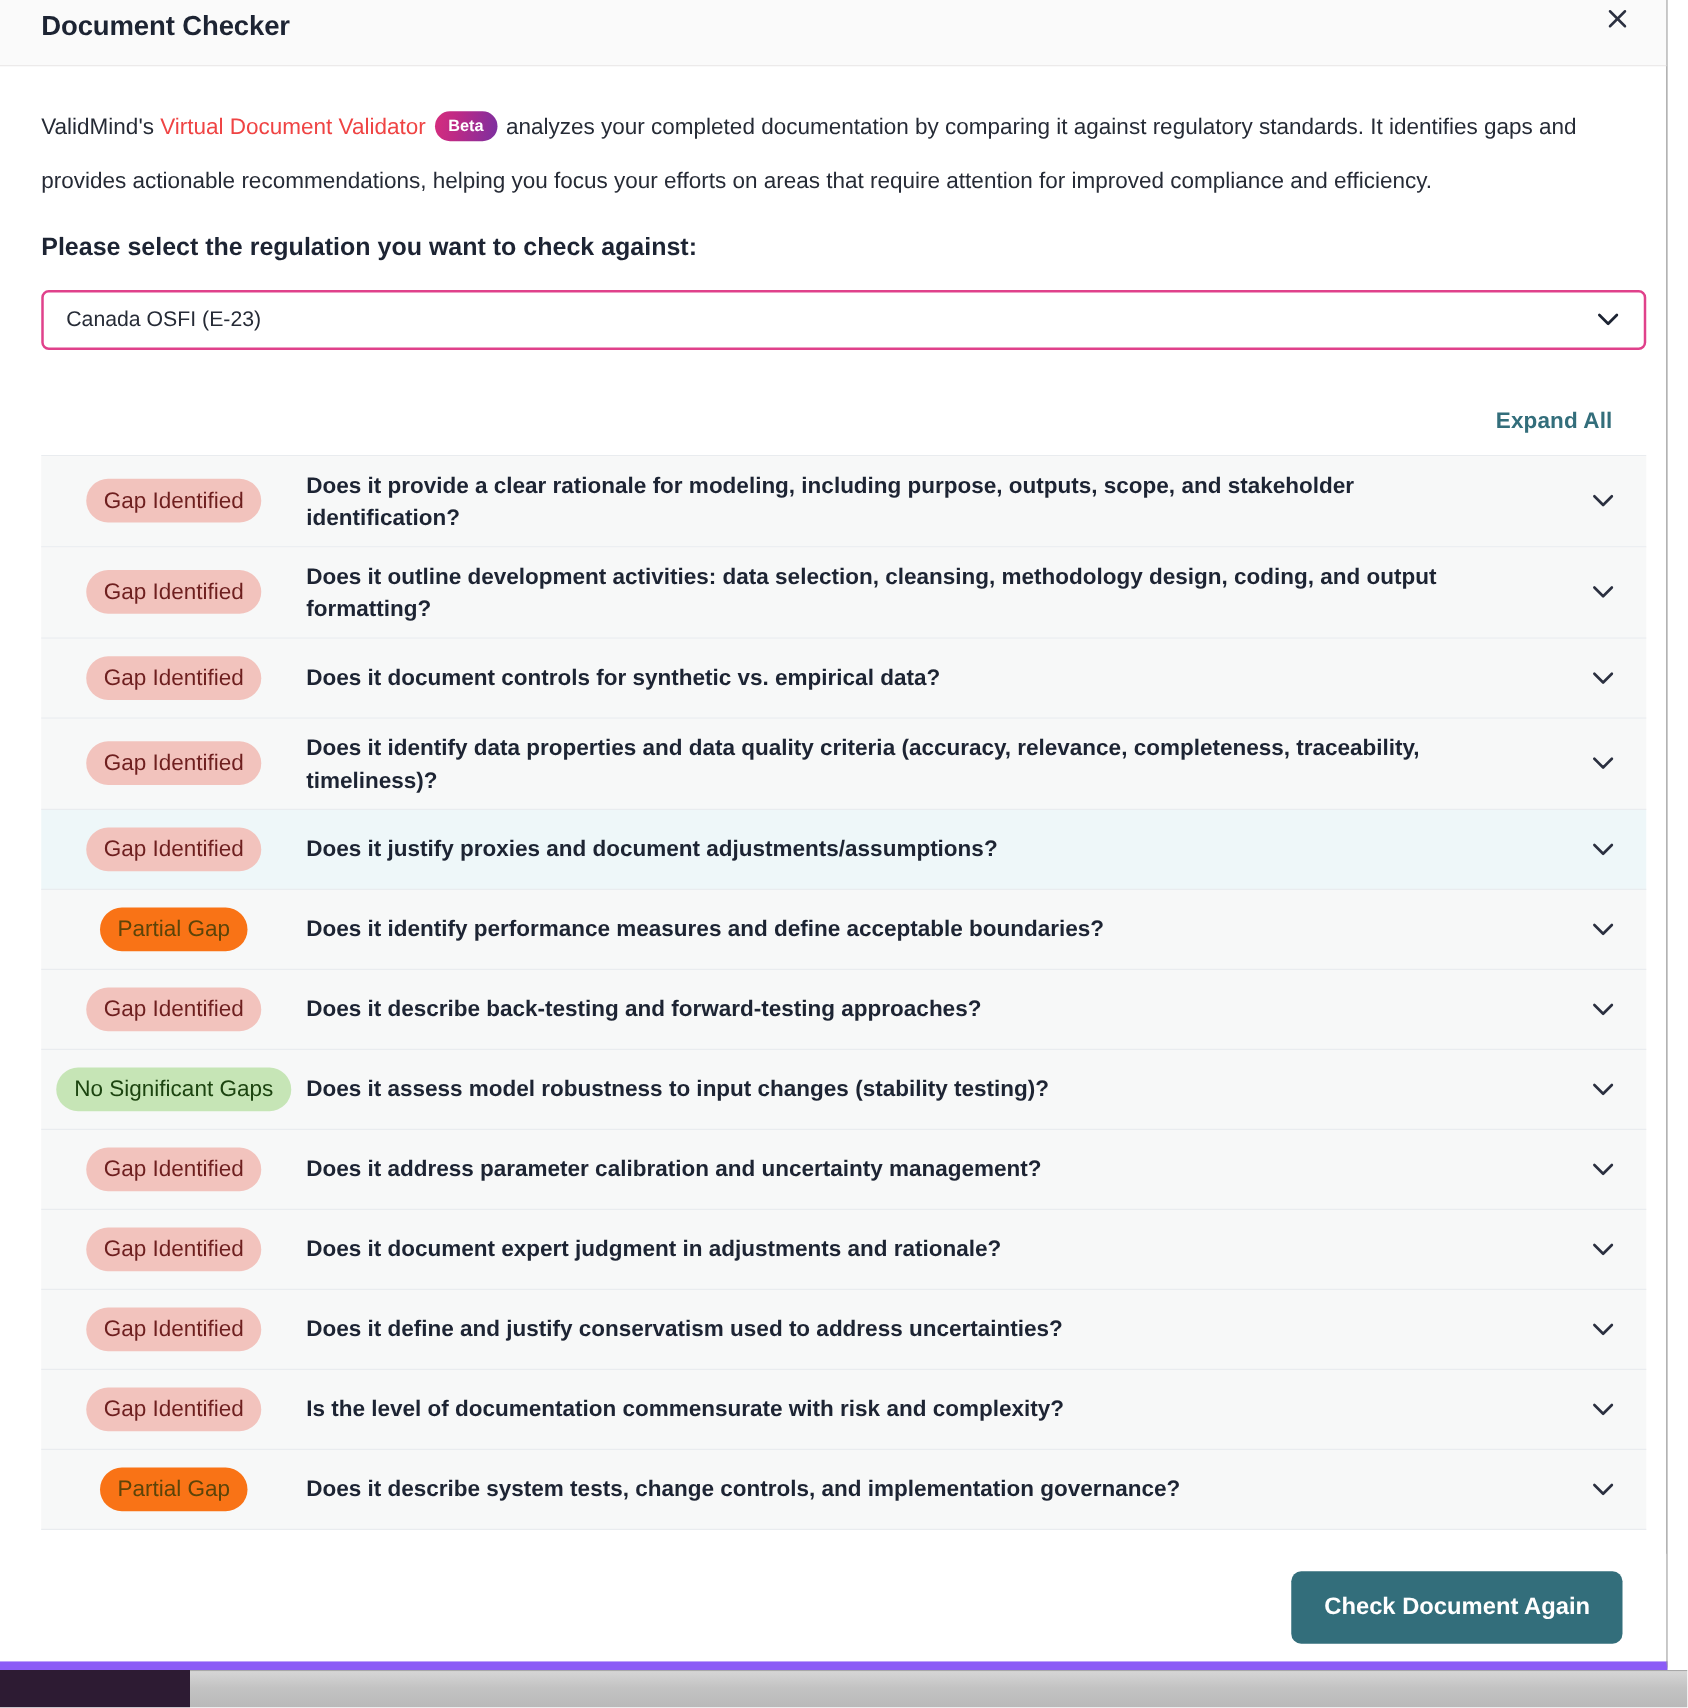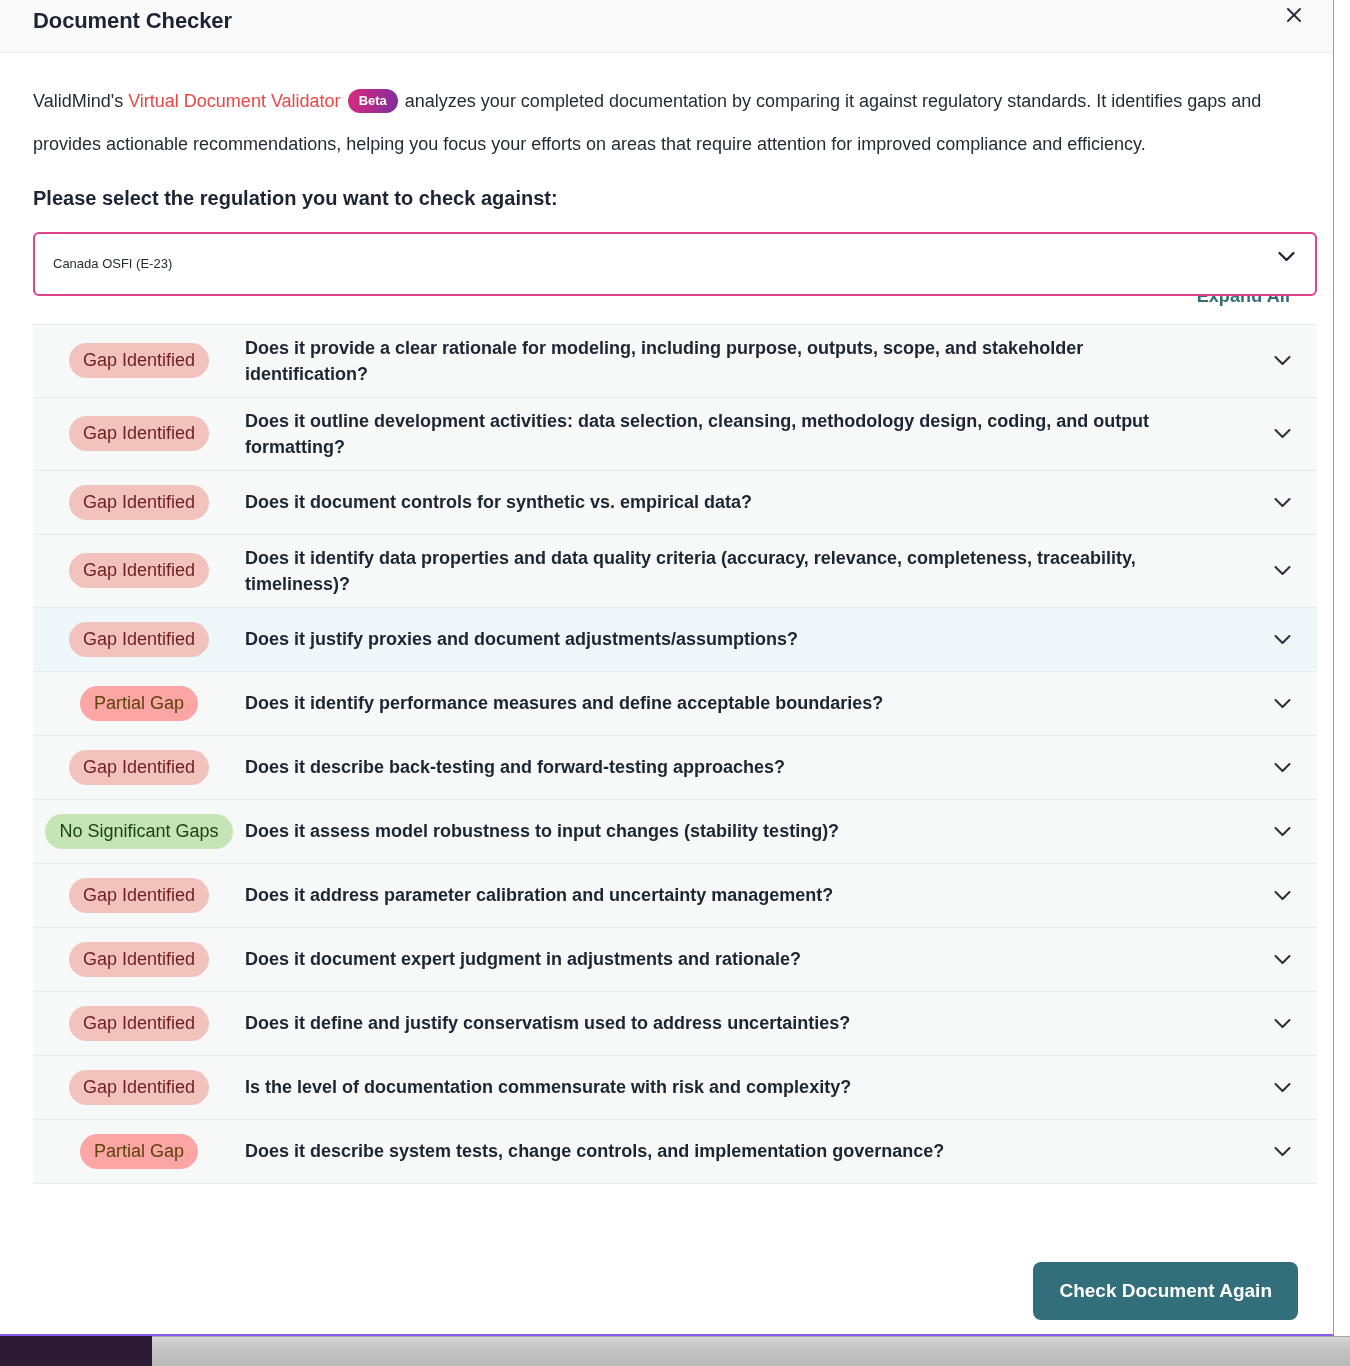--- a/index.html
+++ b/index.html
@@ -35,21 +35,21 @@
   }
 
   
   .modal {
     position: absolute;
     left: 0; top: 0;
     width: 1334px;
     height: 1336px;
     background: #ffffff;
     border-right: 1px solid #9a9a9a;
-    border-bottom: 2px solid #8b5cf6;
+    border-bottom: 7px solid #8b5cf6;
     display: flex;
     flex-direction: column;
   }
 
   .modal-header {
     position: relative;
     height: 53px;
     background: #fafafa;
     border-bottom: 1px solid #eceaea;
     flex: 0 0 auto;
@@ -115,41 +115,42 @@
   }
 
   .select-wrap {
     position: relative;
     margin-top: 22px;
     width: 1284px;
     height: 50px;
   }
   .select-box {
     width: 100%;
-    height: 64px;
+    height: 48px;
     border: 2px solid #e0418b;
     border-radius: 6px;
     background: #ffffff;
     display: flex;
     align-items: center;
     padding: 4px 18px;
-    font-size: 13px;
+    font-size: 17px;
     color: #262b36;
     cursor: pointer;
   }
   .select-chevron {
     position: absolute;
     right: 22px;
     top: 50%;
     transform: translateY(-50%);
     color: #1d2433;
     pointer-events: none;
   }
 
   .expand-all-row {
+    margin-top: 40px;
     height: 30px;
     display: flex;
     justify-content: flex-end;
     align-items: center;
     padding-right: 10px;
   }
   .expand-all {
     font-size: 18px;
     font-weight: bold;
     color: #336e7b;
@@ -187,21 +188,21 @@
     line-height: 1;
     padding: 8px 14px 9px 14px;
     border-radius: 999px;
     white-space: nowrap;
   }
   .badge.gap {
     background: #f2c3bd;
     color: #6e1f1f;
   }
   .badge.partial {
-    background: #fca5a5;
+    background: #f97316;
     color: #5c4409;
   }
   .badge.none {
     background: #c6e5b6;
     color: #1c4410;
   }
 
   .question-cell {
     flex: 1 1 auto;
     font-size: 18px;

